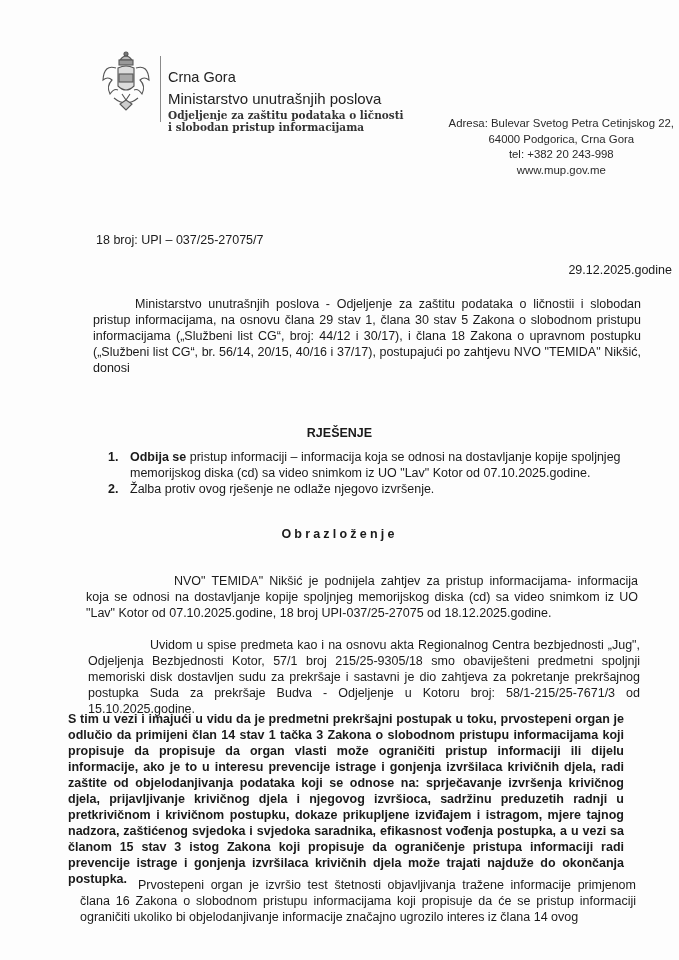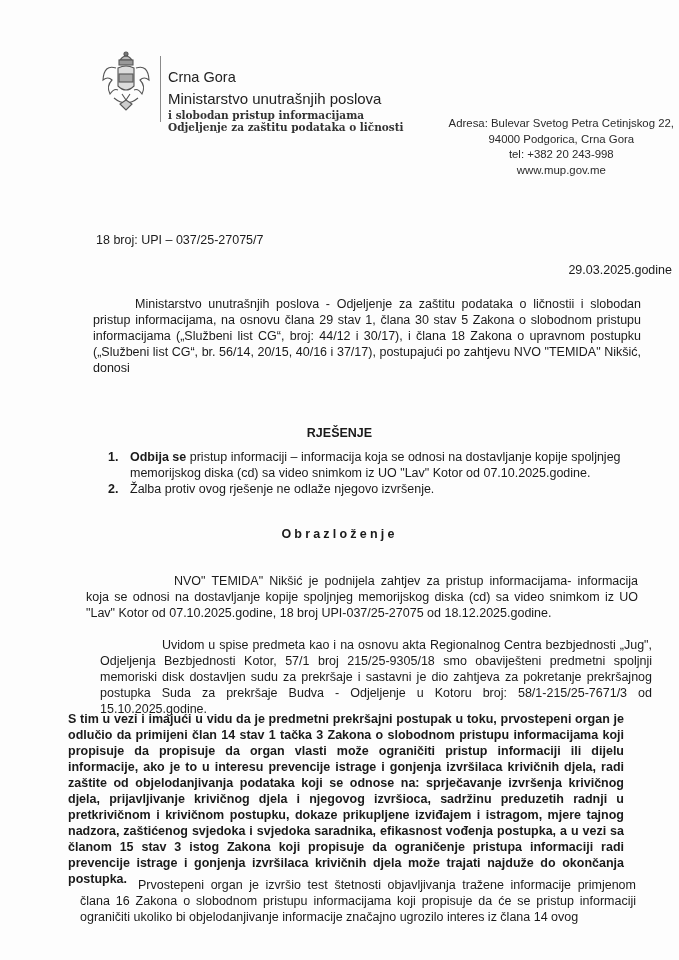--- a/index.html
+++ b/index.html
@@ -29,21 +29,21 @@
     .title { position: absolute; left: 0; width: 679px; text-align: center; font-weight: bold; font-size: 12.5px; }
     .t1 { top: 426px; }
     .t2 { top: 527px; letter-spacing: 3.2px; font-weight: bold; }
 
     .list { position: absolute; left: 108px; width: 520px; top: 449px; font-size: 12.5px; line-height: 16px; }
     .li { position: relative; padding-left: 22px; }
     .li .num { position: absolute; left: 0; top: 0; font-weight: bold; }
     .li b { font-weight: bold; }
 
     .p2 { top: 573px; left: 86px; width: 552px; }
-    .p3 { top: 637px; left: 100px; width: 552px; }
+    .p3 { top: 637px; left: 88px; width: 552px; }
     .p4 { top: 711px; left: 68px; width: 556px; font-weight: bold; }
     .p5 { top: 877px; left: 80px; width: 556px; }
   </style>
 </head>
 <body>
 
 <div class="page">
 
   <svg class="crest" viewBox="0 0 52 64">
     <g fill="none" stroke="#555" stroke-width="1.1">
@@ -57,33 +57,33 @@
       <path d="M22 44 L26 50 L30 44"></path>
       <path d="M14 48 Q26 58 38 48"></path>
       <path d="M20 54 L26 60 L32 54 L26 50 Z" fill="#ccc"></path>
     </g>
   </svg>
   <div class="vline"></div>
 
   <div class="hdr-country">Crna Gora</div>
   <div class="hdr-ministry">Ministarstvo unutrašnjih poslova</div>
   <div class="hdr-dept">
+    <div>Odjeljenje za zaštitu podataka o ličnosti</div>
     <div>i slobodan pristup informacijama</div>
-    <div>Odjeljenje za zaštitu podataka o ličnosti</div>
   </div>
 
   <div class="addr">
     <div>Adresa: Bulevar Svetog Petra Cetinjskog 22,</div>
-    <div>94000 Podgorica, Crna Gora</div>
+    <div>64000 Podgorica, Crna Gora</div>
     <div>tel: +382 20 243-998</div>
     <div>www.mup.gov.me</div>
   </div>
 
   <div class="refno">18 broj: UPI – 037/25-27075/7</div>
-  <div class="date">29.03.2025.godine</div>
+  <div class="date">29.12.2025.godine</div>
 
   <div class="para p1"><span class="ind"></span><span>Ministarstvo unutrašnjih poslova - Odjeljenje za zaštitu podataka o ličnostii i slobodan pristup informacijama, na osnovu člana 29 stav 1, člana 30 stav 5 Zakona o slobodnom pristupu informacijama („Službeni list CG“, broj: 44/12 i 30/17), i člana 18 Zakona o upravnom postupku („Službeni list CG“, br. 56/14, 20/15, 40/16 i 37/17), postupajući po zahtjevu NVO "TEMIDA" Nikšić, donosi</span></div>
 
   <div class="title t1">RJEŠENJE</div>
 
   <div class="list">
     <div class="li">
       <span class="num">1.</span>
       <b>Odbija se</b><span> pristup informaciji – informacija koja se odnosi na dostavljanje kopije spoljnjeg memorijskog diska (cd) sa video snimkom iz UO "Lav" Kotor od 07.10.2025.godine.</span>
     </div>

